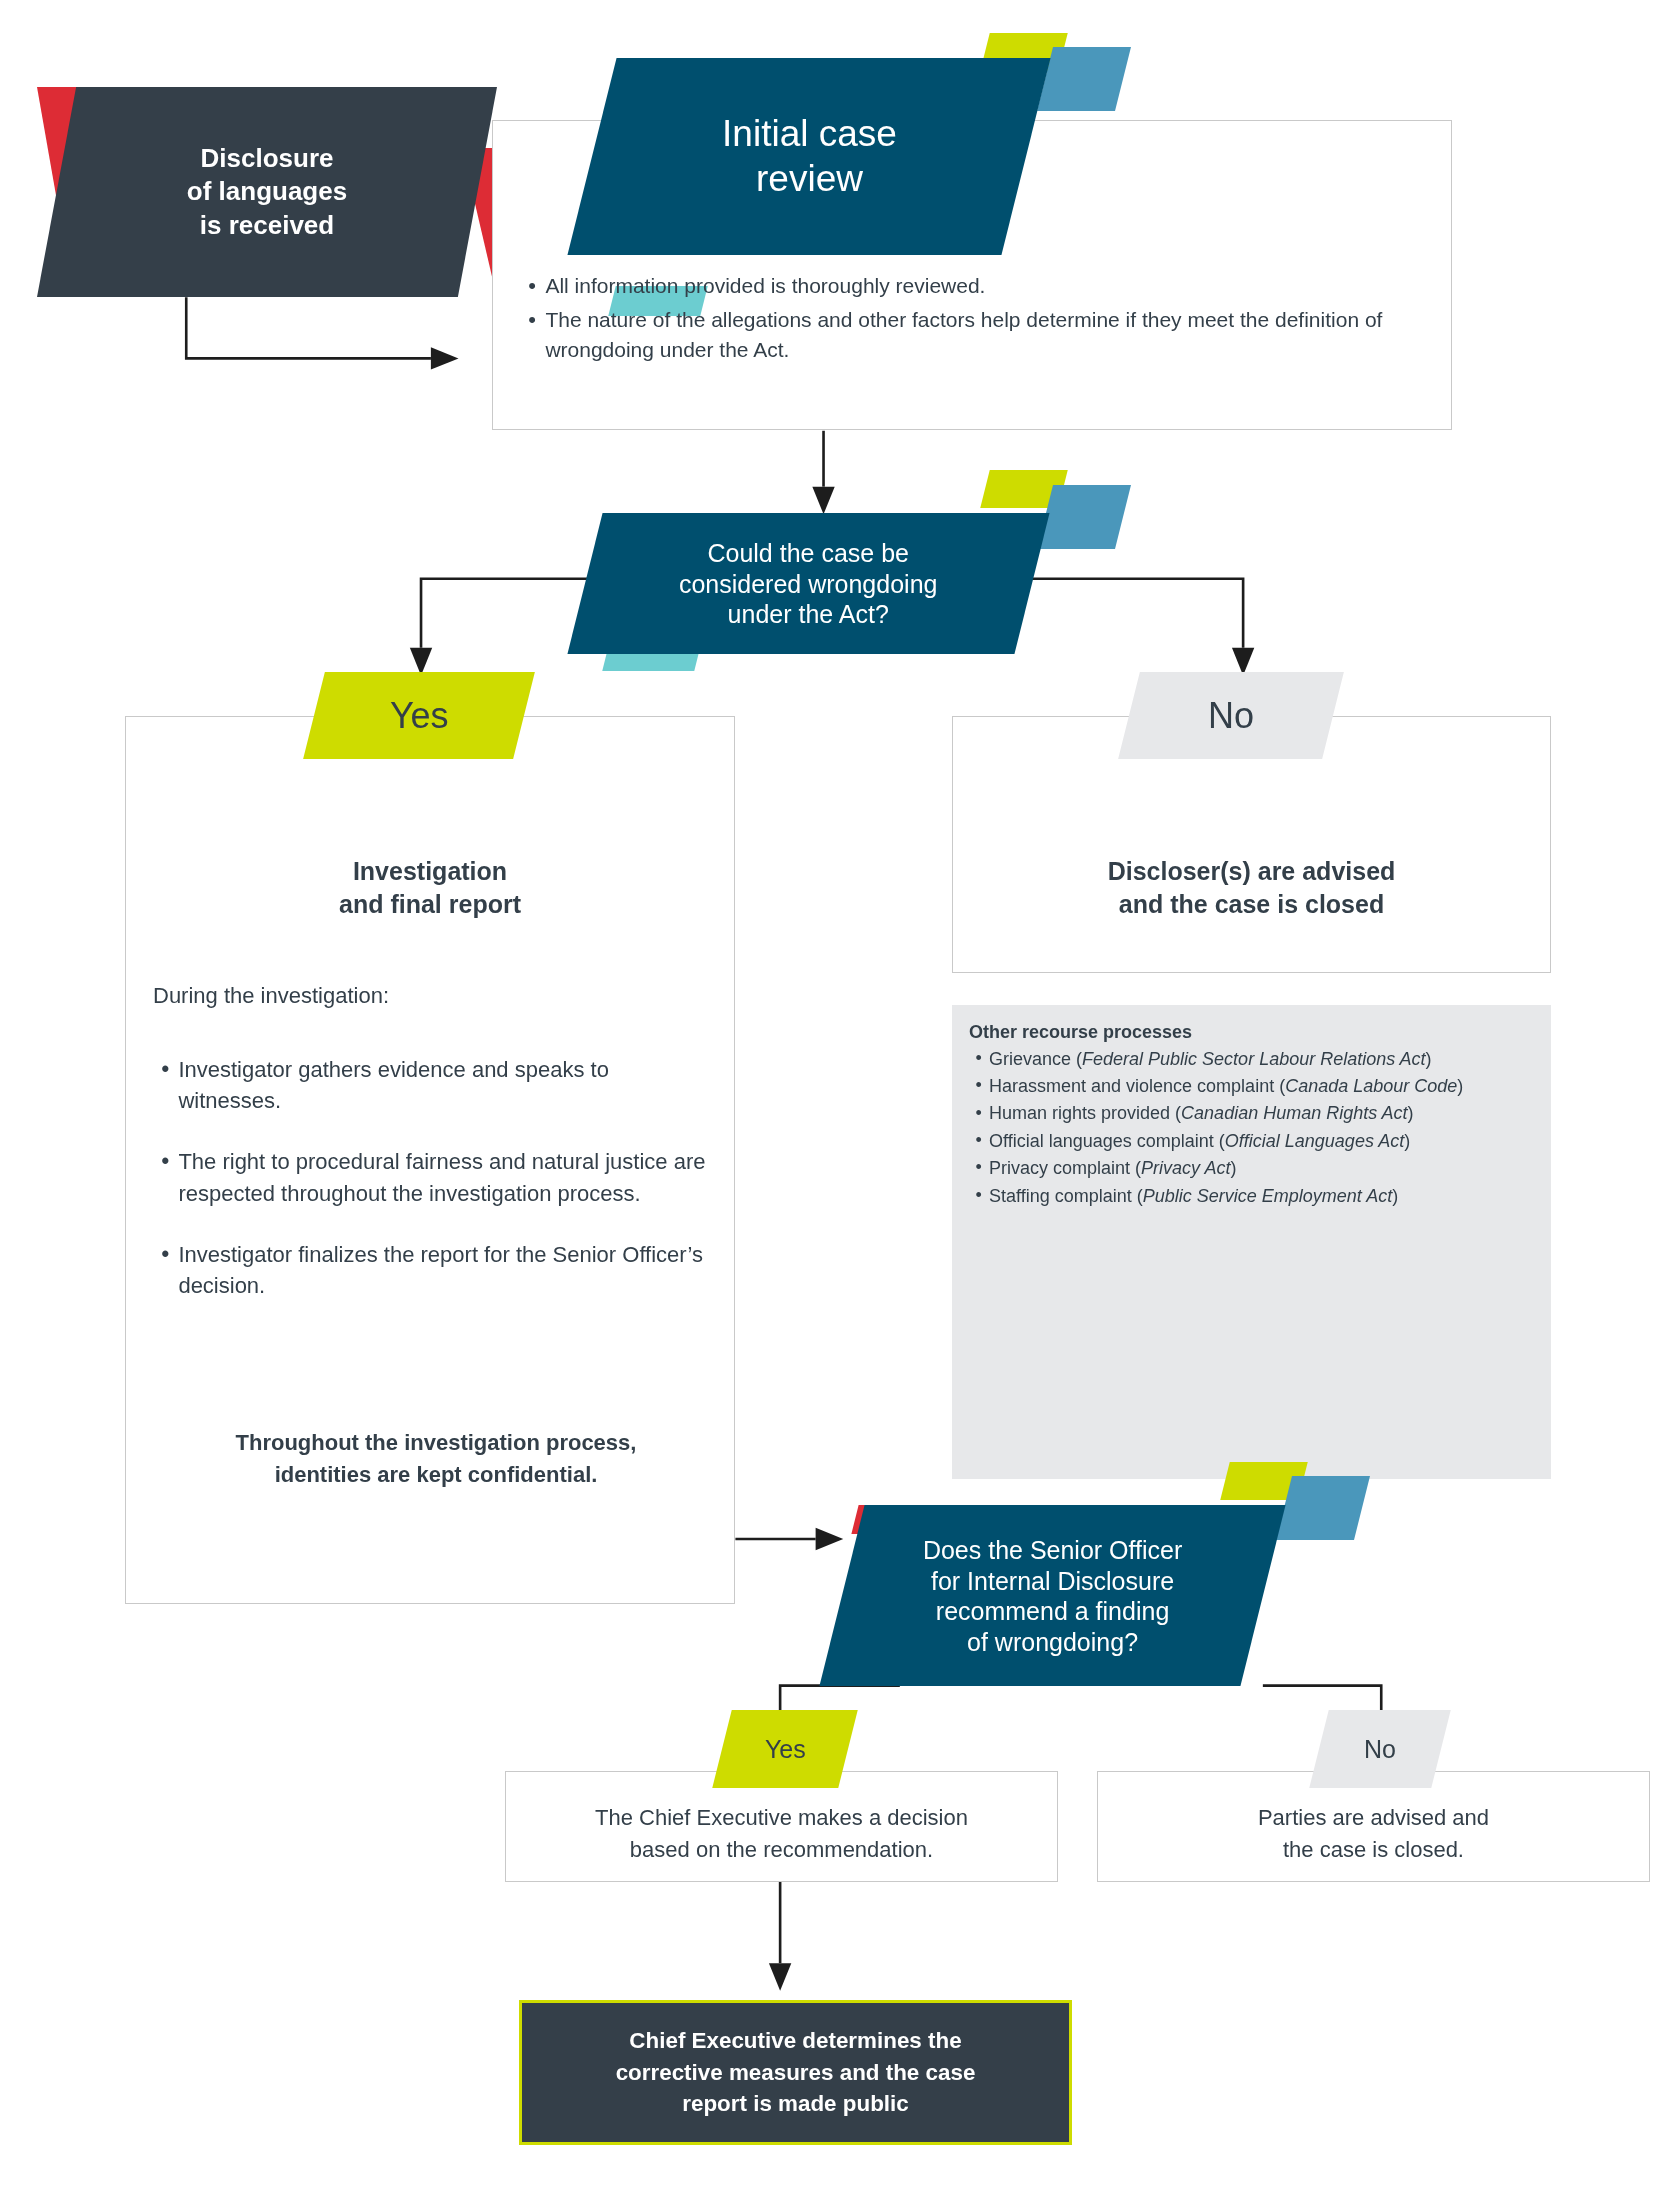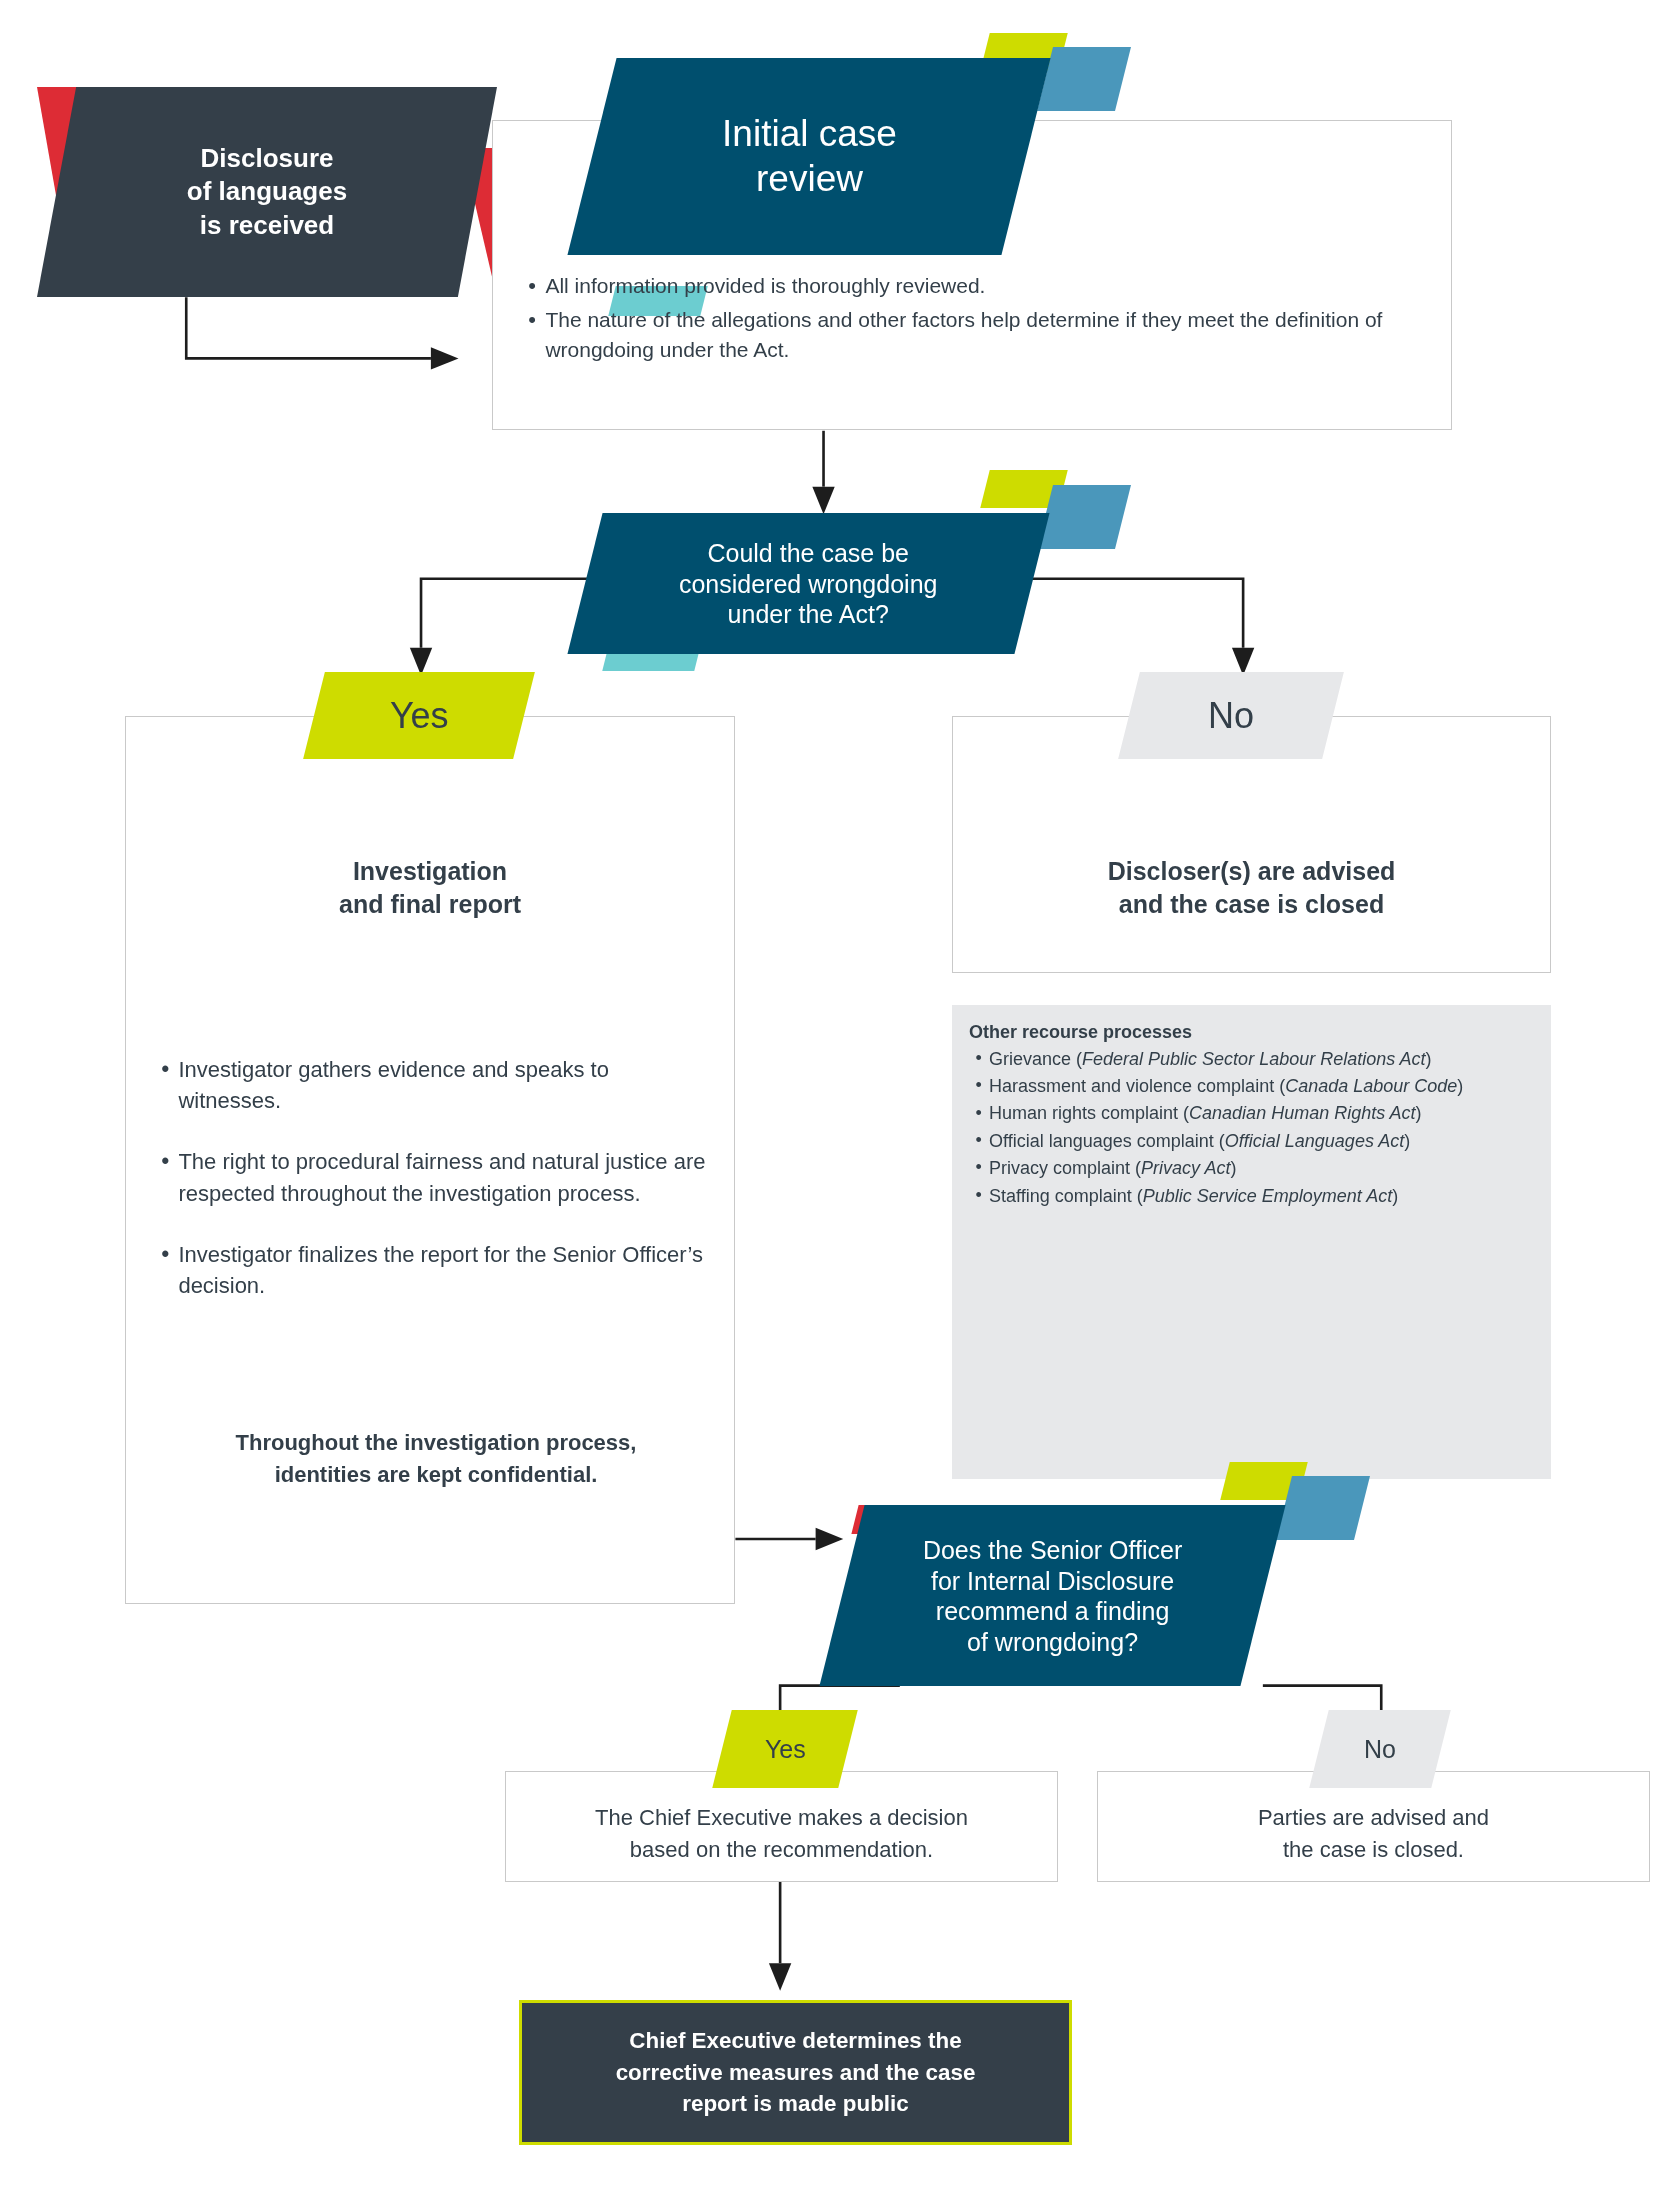--- a/index.html
+++ b/index.html
@@ -174,20 +174,23 @@
 
   <div class="para para-lime" style="left:314px;top:672px;width:210px;height:87px;font-size:36px;">
     <span class="ptext">Yes</span>
   </div>
 
   <div class="btitle" style="left:125px;top:855px;width:610px;font-size:25px;">
     <span>Investigation</span><br>
     <span>and final report</span>
   </div>
 
+  <div class="btext" style="left:153px;top:980px;width:559px;font-size:22px;">
+    <span>During the investigation:</span>
+  </div>
 
   <div class="btext" style="left:153px;top:1051px;width:566px;font-size:22px;">
     <ul class="bul spaced">
       <li>Investigator gathers evidence and speaks to witnesses.</li>
       <li>The right to procedural fairness and natural justice are respected throughout the investigation process.</li>
       <li>Investigator finalizes the report for the Senior Officer’s decision.</li>
     </ul>
   </div>
 
   <div class="ctext" style="left:153px;top:1427px;width:566px;font-size:22px;font-weight:bold;">
@@ -204,21 +207,21 @@
   <div class="btitle" style="left:952px;top:855px;width:599px;font-size:25px;">
     <span>Discloser(s) are advised</span><br>
     <span>and the case is closed</span>
   </div>
 
   <div class="greybox" style="left:952px;top:1005px;width:599px;height:474px;padding:17px 20px 13px 17px;">
     <h4>Other recourse processes</h4>
     <ul>
       <li><span>Grievance (</span><em>Federal Public Sector Labour Relations Act</em><span>)</span></li>
       <li><span>Harassment and violence complaint (</span><em>Canada Labour Code</em><span>)</span></li>
-      <li><span>Human rights complaint (</span><em>Canadian Human Rights Act</em><span>)</span></li>
+      <li><span>Human rights provided (</span><em>Canadian Human Rights Act</em><span>)</span></li>
       <li><span>Official languages complaint (</span><em>Official Languages Act</em><span>)</span></li>
       <li><span>Privacy complaint (</span><em>Privacy Act</em><span>)</span></li>
       <li><span>Staffing complaint (</span><em>Public Service Employment Act</em><span>)</span></li>
     </ul>
   </div>
 
   <div class="chip chip-lime" style="left:1225px;top:1462px;width:78px;height:38px;"></div>
   <div class="chip chip-blue" style="left:1284px;top:1476px;width:78px;height:64px;"></div>
   <div class="chip chip-red" style="left:855px;top:1505px;width:51px;height:29px;"></div>
   <div class="chip chip-cyan" style="left:848px;top:1656px;width:92px;height:30px;"></div>

